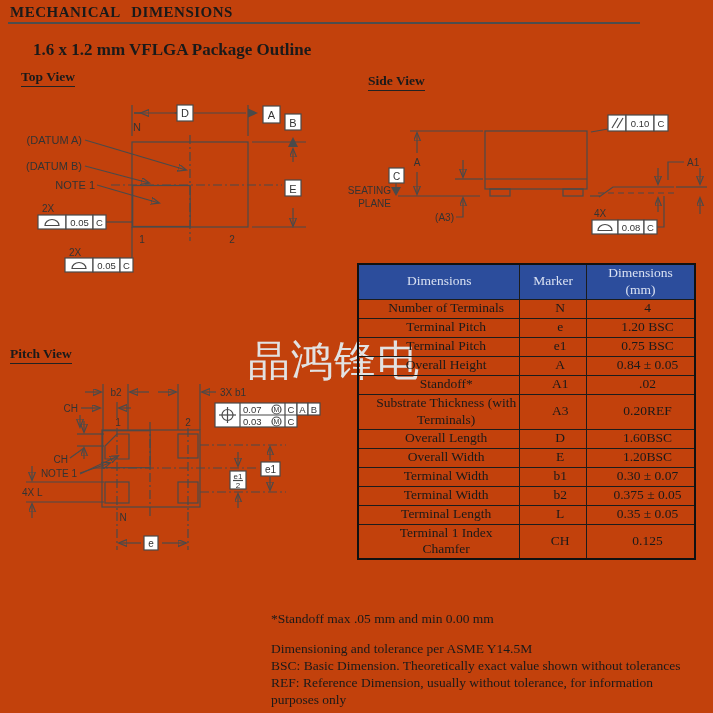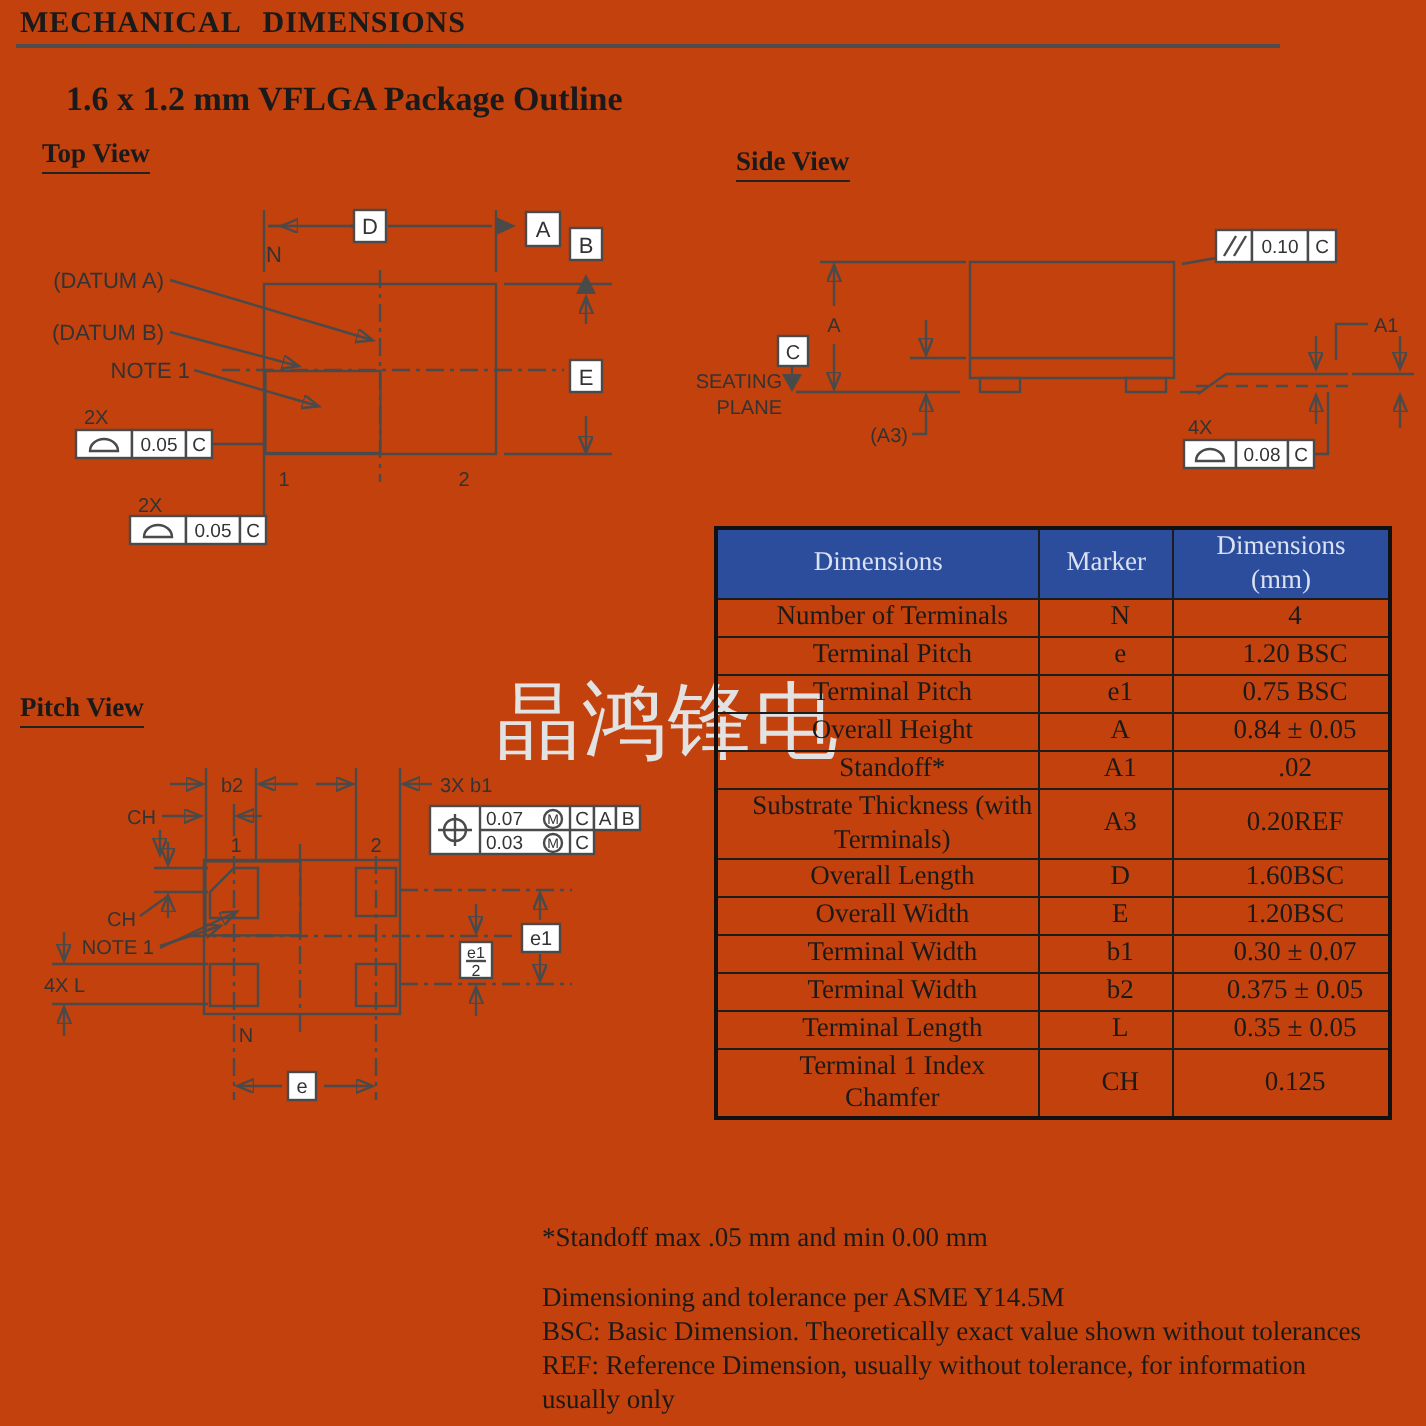--- a/index.html
+++ b/index.html
@@ -415,16 +415,16 @@
         </tr>
       </tbody>
   </table>
 
   <div class="abs notes-block">
     <div>*Standoff max .05 mm and min 0.00 mm</div>
     <div class="notes-gap"></div>
     <div>Dimensioning and tolerance per ASME Y14.5M</div>
     <div>BSC: Basic Dimension. Theoretically exact value shown without tolerances</div>
     <div>REF: Reference Dimension, usually without tolerance, for information</div>
-    <div>usually only</div>
+    <div>purposes only</div>
   </div>
 
 </div>
 
 </body></html>

